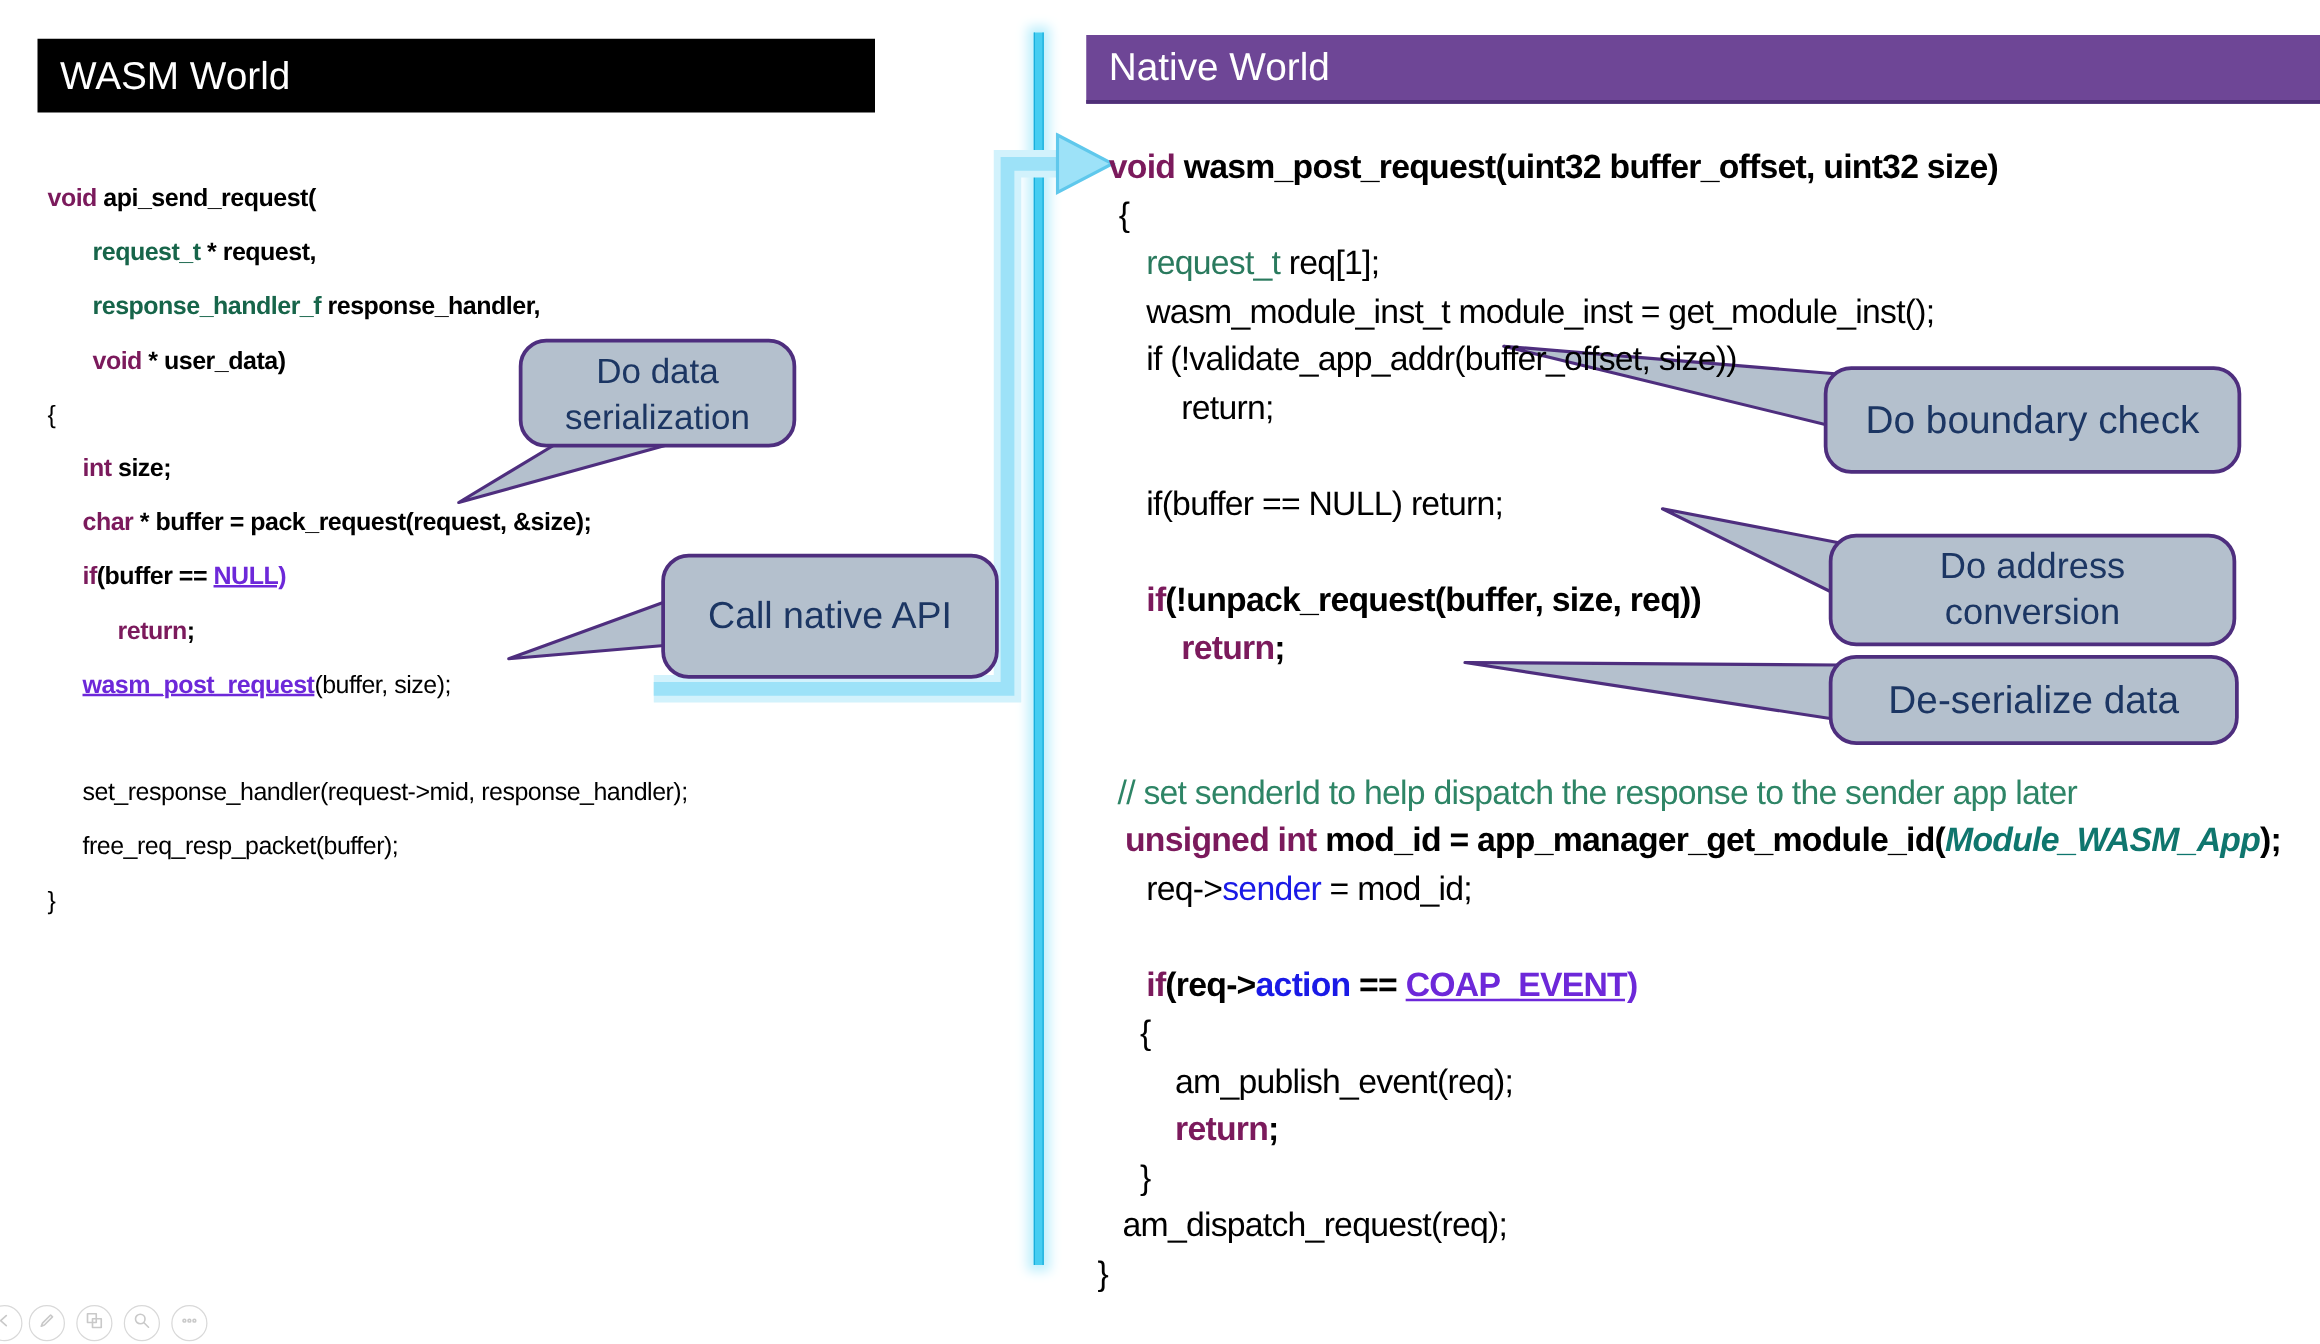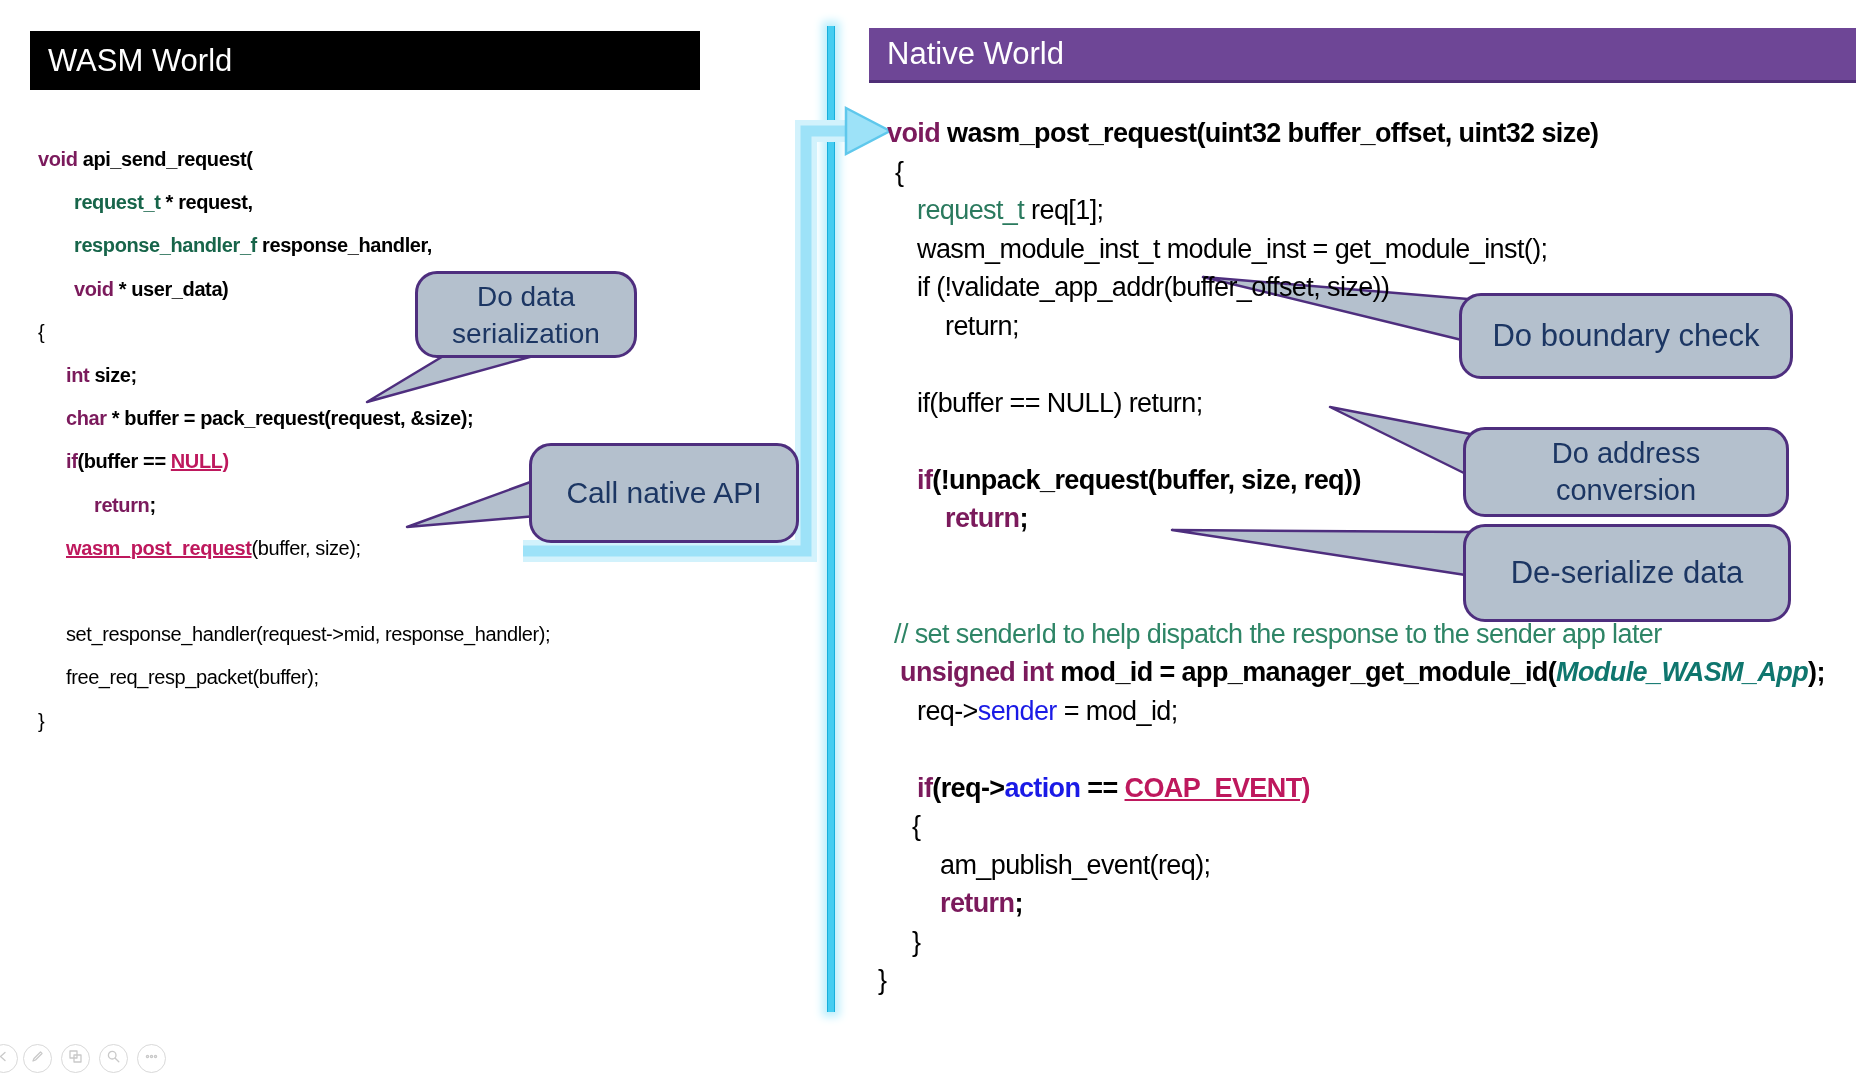--- a/index.html
+++ b/index.html
@@ -21,38 +21,38 @@
   
   .code{position:absolute;white-space:nowrap;color:#000;}
   #code-wasm{left:38px;top:138px;font-size:20px;line-height:43.2px;letter-spacing:-0.4px;}
   #code-native{left:876px;top:114px;font-size:27px;line-height:38.5px;letter-spacing:-0.6px;}
   .cl{white-space:nowrap;}
   .c-kw{color:#7B1A5C;font-weight:700;}
   .c-b{color:#000;font-weight:700;}
   .c-n{color:#000;}
   .c-typeb{color:#17654A;font-weight:700;}
   .c-type{color:#2A7A5E;}
-  .c-u{color:#be185d;font-weight:700;text-decoration:underline;}
+  .c-u{color:#6d28d9;font-weight:700;text-decoration:underline;}
   .c-mem{color:#1A1AE6;}
   .c-memb{color:#1A1AE6;font-weight:700;}
   .c-com{color:#2E8566;}
   .c-it{color:#0f766e;font-weight:700;font-style:italic;}
 
   
   #overlay{position:absolute;left:0;top:0;width:1856px;height:1075px;pointer-events:none;}
 
   
   .callout{position:absolute;background:#B4C0CD;border:3px solid #4E2E7E;border-radius:22px;
            color:#1C3663;display:flex;flex-direction:column;align-items:center;
            justify-content:center;text-align:center;box-sizing:border-box;z-index:3;}
   #co-serial{left:415px;top:271px;width:222px;height:87px;font-size:28px;line-height:37px;}
   #co-callapi{left:529px;top:443px;width:270px;height:100px;font-size:30px;}
   #co-boundary{left:1459px;top:293px;width:334px;height:86px;font-size:31px;}
   #co-address{left:1463px;top:427px;width:326px;height:90px;font-size:29px;line-height:37px;}
-  #co-deserial{left:1463px;top:524px;width:328px;height:98px;font-size:31px;}
+  #co-deserial{left:1463px;top:524px;width:328px;height:72px;font-size:31px;}
 
   
   .tool{position:absolute;top:1044px;width:27px;height:27px;border-radius:50%;
         border:1.5px solid #d9d9d9;background:#fff;display:flex;align-items:center;
         justify-content:center;color:#cccccc;}
   .tool svg{stroke:#c9c9c9;fill:none;stroke-width:1.3;stroke-linecap:round;stroke-linejoin:round;}
 </style>
 </head>
 <body>
 
@@ -112,20 +112,21 @@
       <div class="cl" style="padding-left: 0px;">&nbsp;</div>
       <div class="cl" style="padding-left: 18px;"><span class="c-com">// set senderId to help dispatch the response to the sender app later</span></div>
       <div class="cl" style="padding-left: 24px;"><span class="c-kw">unsigned int</span><span class="c-b"> mod_id = app_manager_get_module_id(</span><span class="c-it">Module_WASM_App</span><span class="c-b">);</span></div>
       <div class="cl" style="padding-left: 41px;"><span class="c-n">req-&gt;</span><span class="c-mem">sender</span><span class="c-n"> = mod_id;</span></div>
       <div class="cl" style="padding-left: 0px;">&nbsp;</div>
       <div class="cl" style="padding-left: 41px;"><span class="c-kw">if</span><span class="c-b">(req-&gt;</span><span class="c-memb">action</span><span class="c-b"> == </span><span class="c-u">COAP_EVENT)</span></div>
       <div class="cl" style="padding-left: 36px;"><span class="c-n">{</span></div>
       <div class="cl" style="padding-left: 64px;"><span class="c-n">am_publish_event(req);</span></div>
       <div class="cl" style="padding-left: 64px;"><span class="c-kw">return</span><span class="c-b">;</span></div>
       <div class="cl" style="padding-left: 36px;"><span class="c-n">}</span></div>
+      <div class="cl" style="padding-left: 22px;"><span class="c-n">am_dispatch_request(req);</span></div>
       <div class="cl" style="padding-left: 2px;"><span class="c-n">}</span></div>
     </div>
 
   <div class="callout" id="co-serial">
       <div>Do data</div>
       <div>serialization</div>
     </div>
   <div class="callout" id="co-callapi">
       <div>Call native API</div>
     </div>

